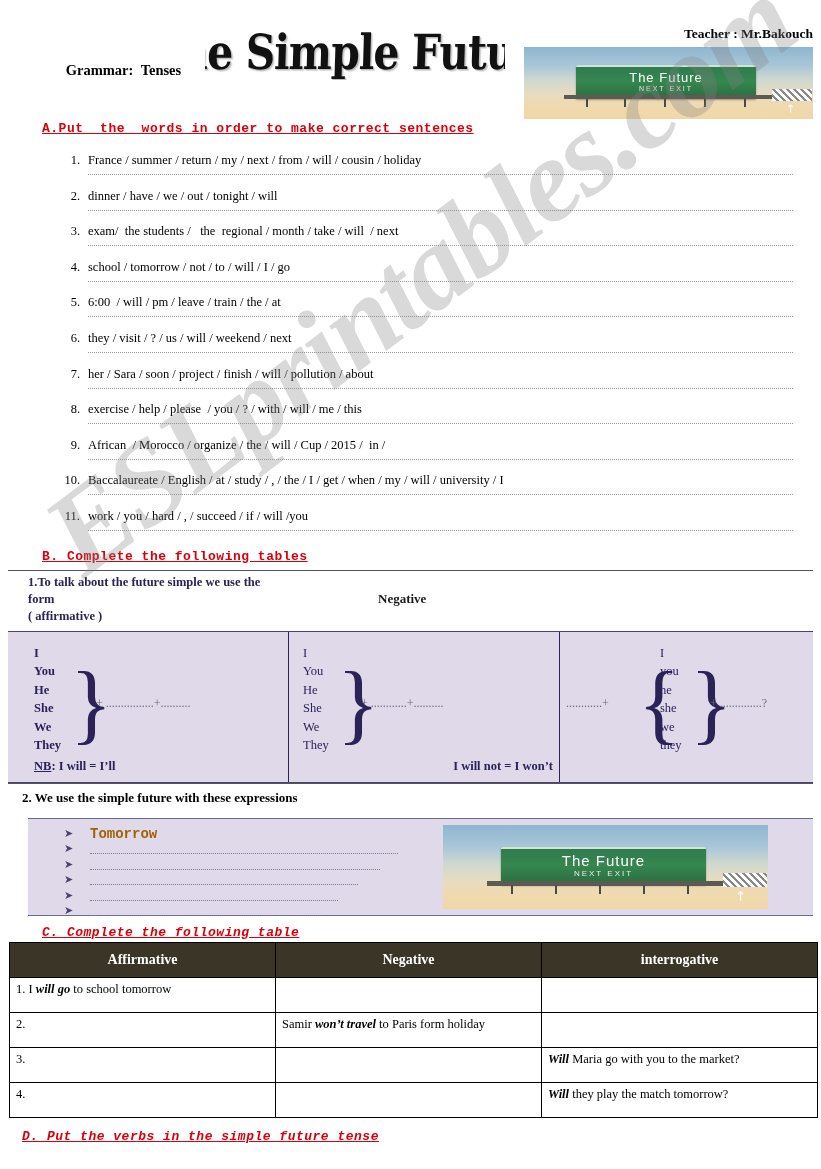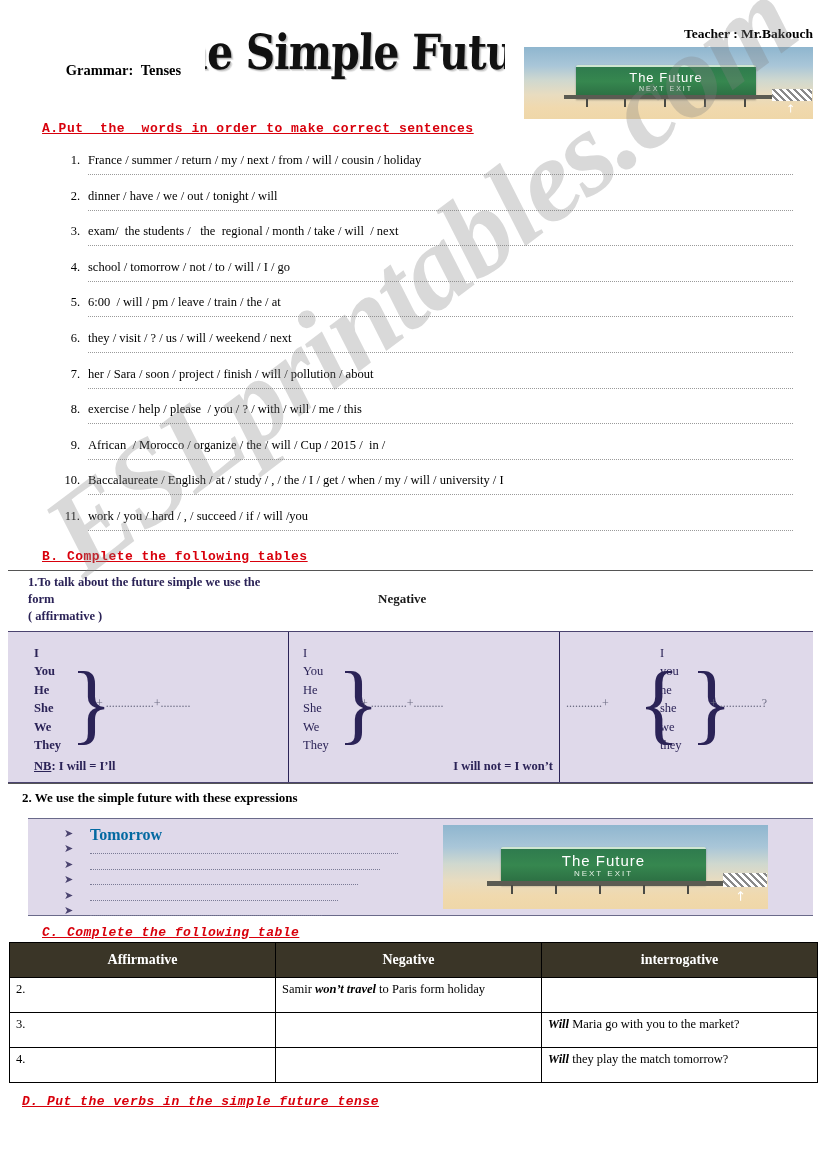--- a/index.html
+++ b/index.html
@@ -207,22 +207,22 @@
     border-top:1.2px solid #6a6a8a;
     border-bottom:1.2px solid #6a6a8a;
   }
   .exprrow{position:relative;height:15.5px;}
   .exprrow .bullet{
     position:absolute;left:36px;top:-1px;
     color:#4b4470;font-size:11px;
   }
   .exprrow .val{
     position:absolute;left:62px;top:-2px;
-    color:#0369a1;font-size:16px;font-weight:700;
-    font-family:Liberation Serif, serif;
+    color:#a16207;font-size:14px;font-weight:700;
+    font-family:Liberation Mono, monospace;
   }
   .exprrow .ln{
     position:absolute;left:62px;top:10px;
     border-bottom:1.5px dotted #7a7a95;height:0;
   }
   .road-img2{
     position:absolute;left:415px;top:6px;
     width:325px;height:84px;
     background:
       linear-gradient(to bottom,
@@ -500,20 +500,25 @@
 
     <table class="tblC">
       <thead>
         <tr>
           <th class="colA">Affirmative</th>
           <th class="colB">Negative</th>
           <th class="colC">interrogative</th>
         </tr>
       </thead>
       <tbody>
+        <tr>
+          <td><span>1. I </span><b>will go</b><span> to school tomorrow</span></td>
+          <td><span></span><b></b><span></span></td>
+          <td><span></span><b></b><span></span></td>
+        </tr>
         <tr>
           <td><span>2.</span><b></b><span></span></td>
           <td><span>Samir </span><b>won’t travel</b><span> to Paris form holiday</span></td>
           <td><span></span><b></b><span></span></td>
         </tr>
         <tr>
           <td><span>3.</span><b></b><span></span></td>
           <td><span></span><b></b><span></span></td>
           <td><span></span><b>Will</b><span> Maria go with you to the market?</span></td>
         </tr>

